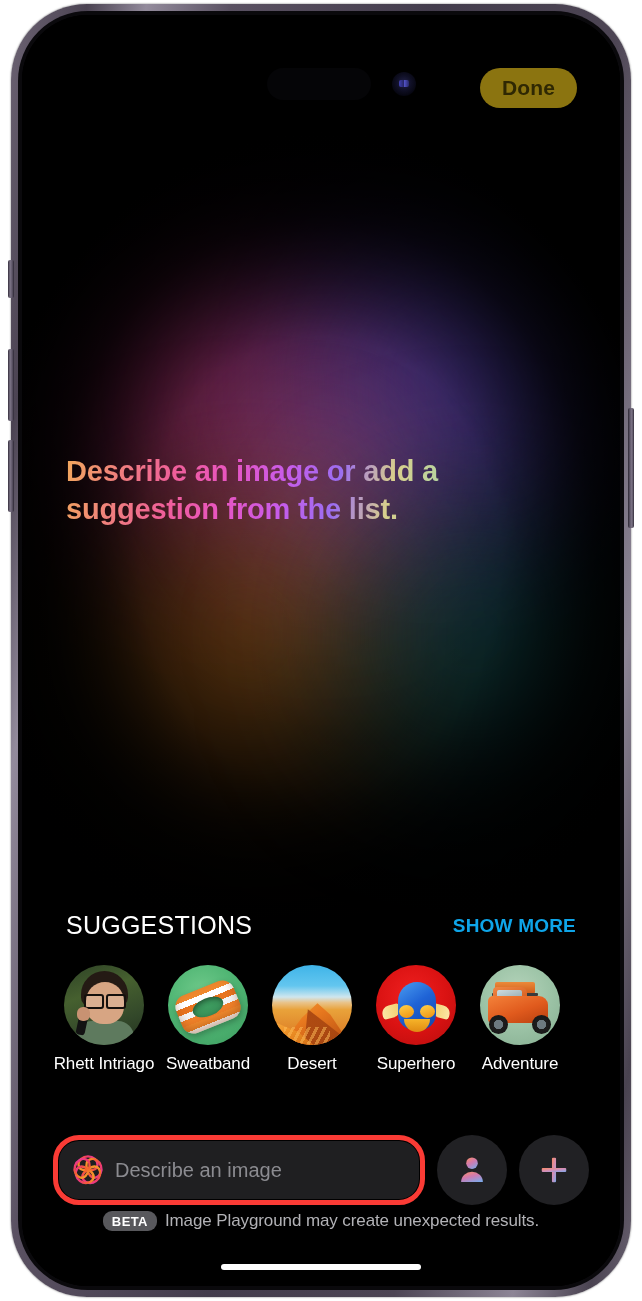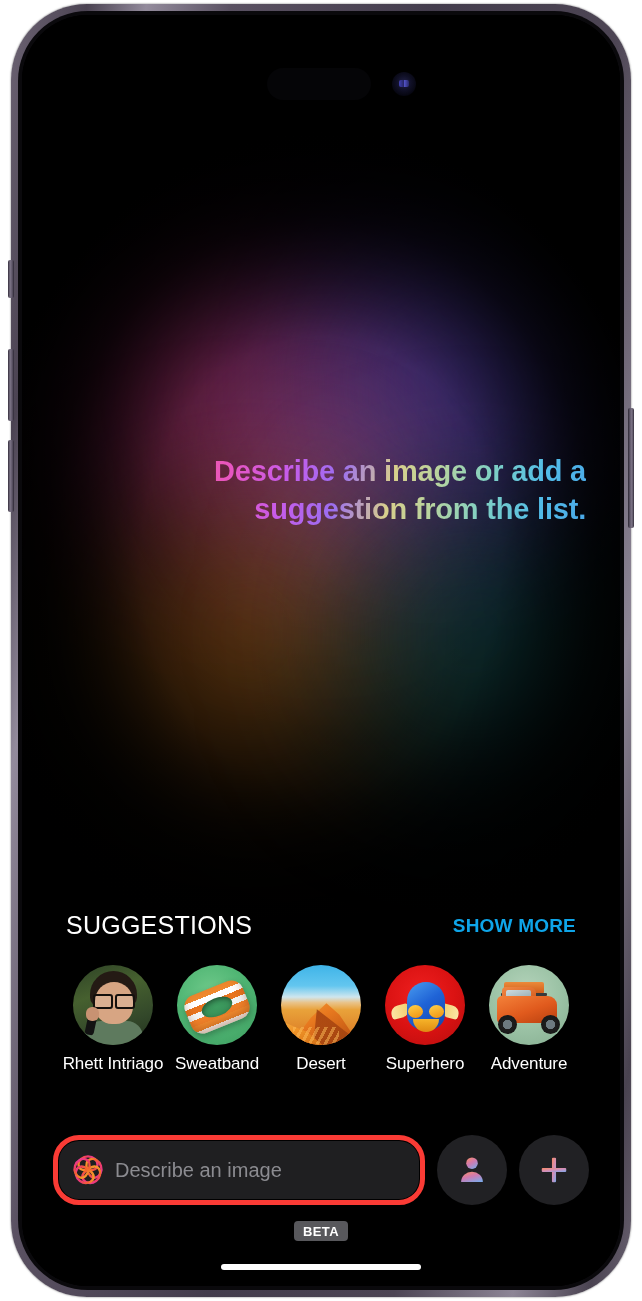--- a/index.html
+++ b/index.html
@@ -105,21 +105,21 @@
     display:flex; align-items:center; justify-content:center;
     font-family:"Liberation Sans", sans-serif;
     font-size:21px; font-weight:600; letter-spacing:.1px;
     color:#2f2803;
     cursor:pointer;
   }
 
   
   #hero-prompt {
     position:absolute; left:44px; top:437px; width:520px;
-    text-align:right;
+    text-align:left;
     font-size:29px; font-weight:700; line-height:1.32;
     letter-spacing:-.2px;
     background-image: linear-gradient(103deg,
         #f2a95c 0%, #ef7e7e 11%, #ef5f9a 21%,
         #e855c0 31%, #c75cea 42%, #9b6ef0 52%,
         #d8cf8c 62%, #b9d49e 70%, #7fd0c4 80%,
         #52bde8 90%, #4aa8e8 100%);
     -webkit-background-clip: text;
     background-clip: text;
     color: transparent;
@@ -137,21 +137,21 @@
   }
   #show-more-button {
     font-size:19px; font-weight:600; color:#0ea5e9; letter-spacing:.2px;
     background:none; border:none; cursor:pointer;
     font-family:"Liberation Sans", sans-serif;
   }
 
   #suggestions-row {
     position:absolute; left:0; top:950px; width:100%;
     padding: 0 30px;
-    display:flex; justify-content:center;
+    display:flex; justify-content:flex-start;
   }
   .suggestion-item {
     display:flex; flex-direction:column; align-items:center;
     width:104px; cursor:pointer;
   }
   .suggestion-thumb {
     width:80px; height:80px; border-radius:50%;
     overflow:hidden; position:relative;
     flex-shrink:0;
   }
@@ -324,21 +324,21 @@
   .round-action-button svg { width:34px; height:34px; }
 
   
   #footer-note {
     position:absolute; left:0; top:1196px; width:100%;
     display:flex; align-items:center; justify-content:center; gap:8px;
   }
   #beta-badge {
     background:#58585c; color:#ffffff;
     font-size:13px; font-weight:700; letter-spacing:.4px;
-    padding:2.5px 9px; border-radius:4px;margin-top:10px;
+    padding:2.5px 9px; border-radius:9px;
   }
   #footer-text { font-size:17px; color:#b2b2b6; letter-spacing:-.1px; }
 
   
   #home-indicator {
     position:absolute; left:50%; bottom:16px; transform:translateX(-50%);
     width:200px; height:6px; border-radius:3px; background:#ffffff;
   }
 </style>
 </head>
@@ -360,20 +360,21 @@
         <div class="blob" id="blob-indigo"></div>
         <div class="blob" id="blob-pink"></div>
         <div class="blob" id="blob-amber"></div>
         <div class="blob" id="blob-teal"></div>
         <div id="vignette"></div>
       </div>
 
       <div id="dynamic-island"></div>
       <div id="front-camera"></div>
 
+      <button id="done-button">Done</button>
 
       <div id="hero-prompt">Describe an image or add a suggestion from the list.</div>
 
       <div id="suggestions-header">
         <span id="suggestions-title">SUGGESTIONS</span>
         <button id="show-more-button">SHOW MORE</button>
       </div>
 
       <div id="suggestions-row">
 
@@ -484,19 +485,20 @@
             </defs>
             <rect x="44" y="14" width="12" height="72" rx="3" fill="url(#plusGrad)"></rect>
             <rect x="14" y="44" width="72" height="12" rx="3" fill="url(#plusGrad)"></rect>
           </svg>
         </button>
 
       </div>
 
       <div id="footer-note">
         <span id="beta-badge">BETA</span>
+        <span id="footer-text">Image Playground may create unexpected results.</span>
       </div>
 
       <div id="home-indicator"></div>
 
     </div>
   </div>
 </div>
 
 </body></html>

